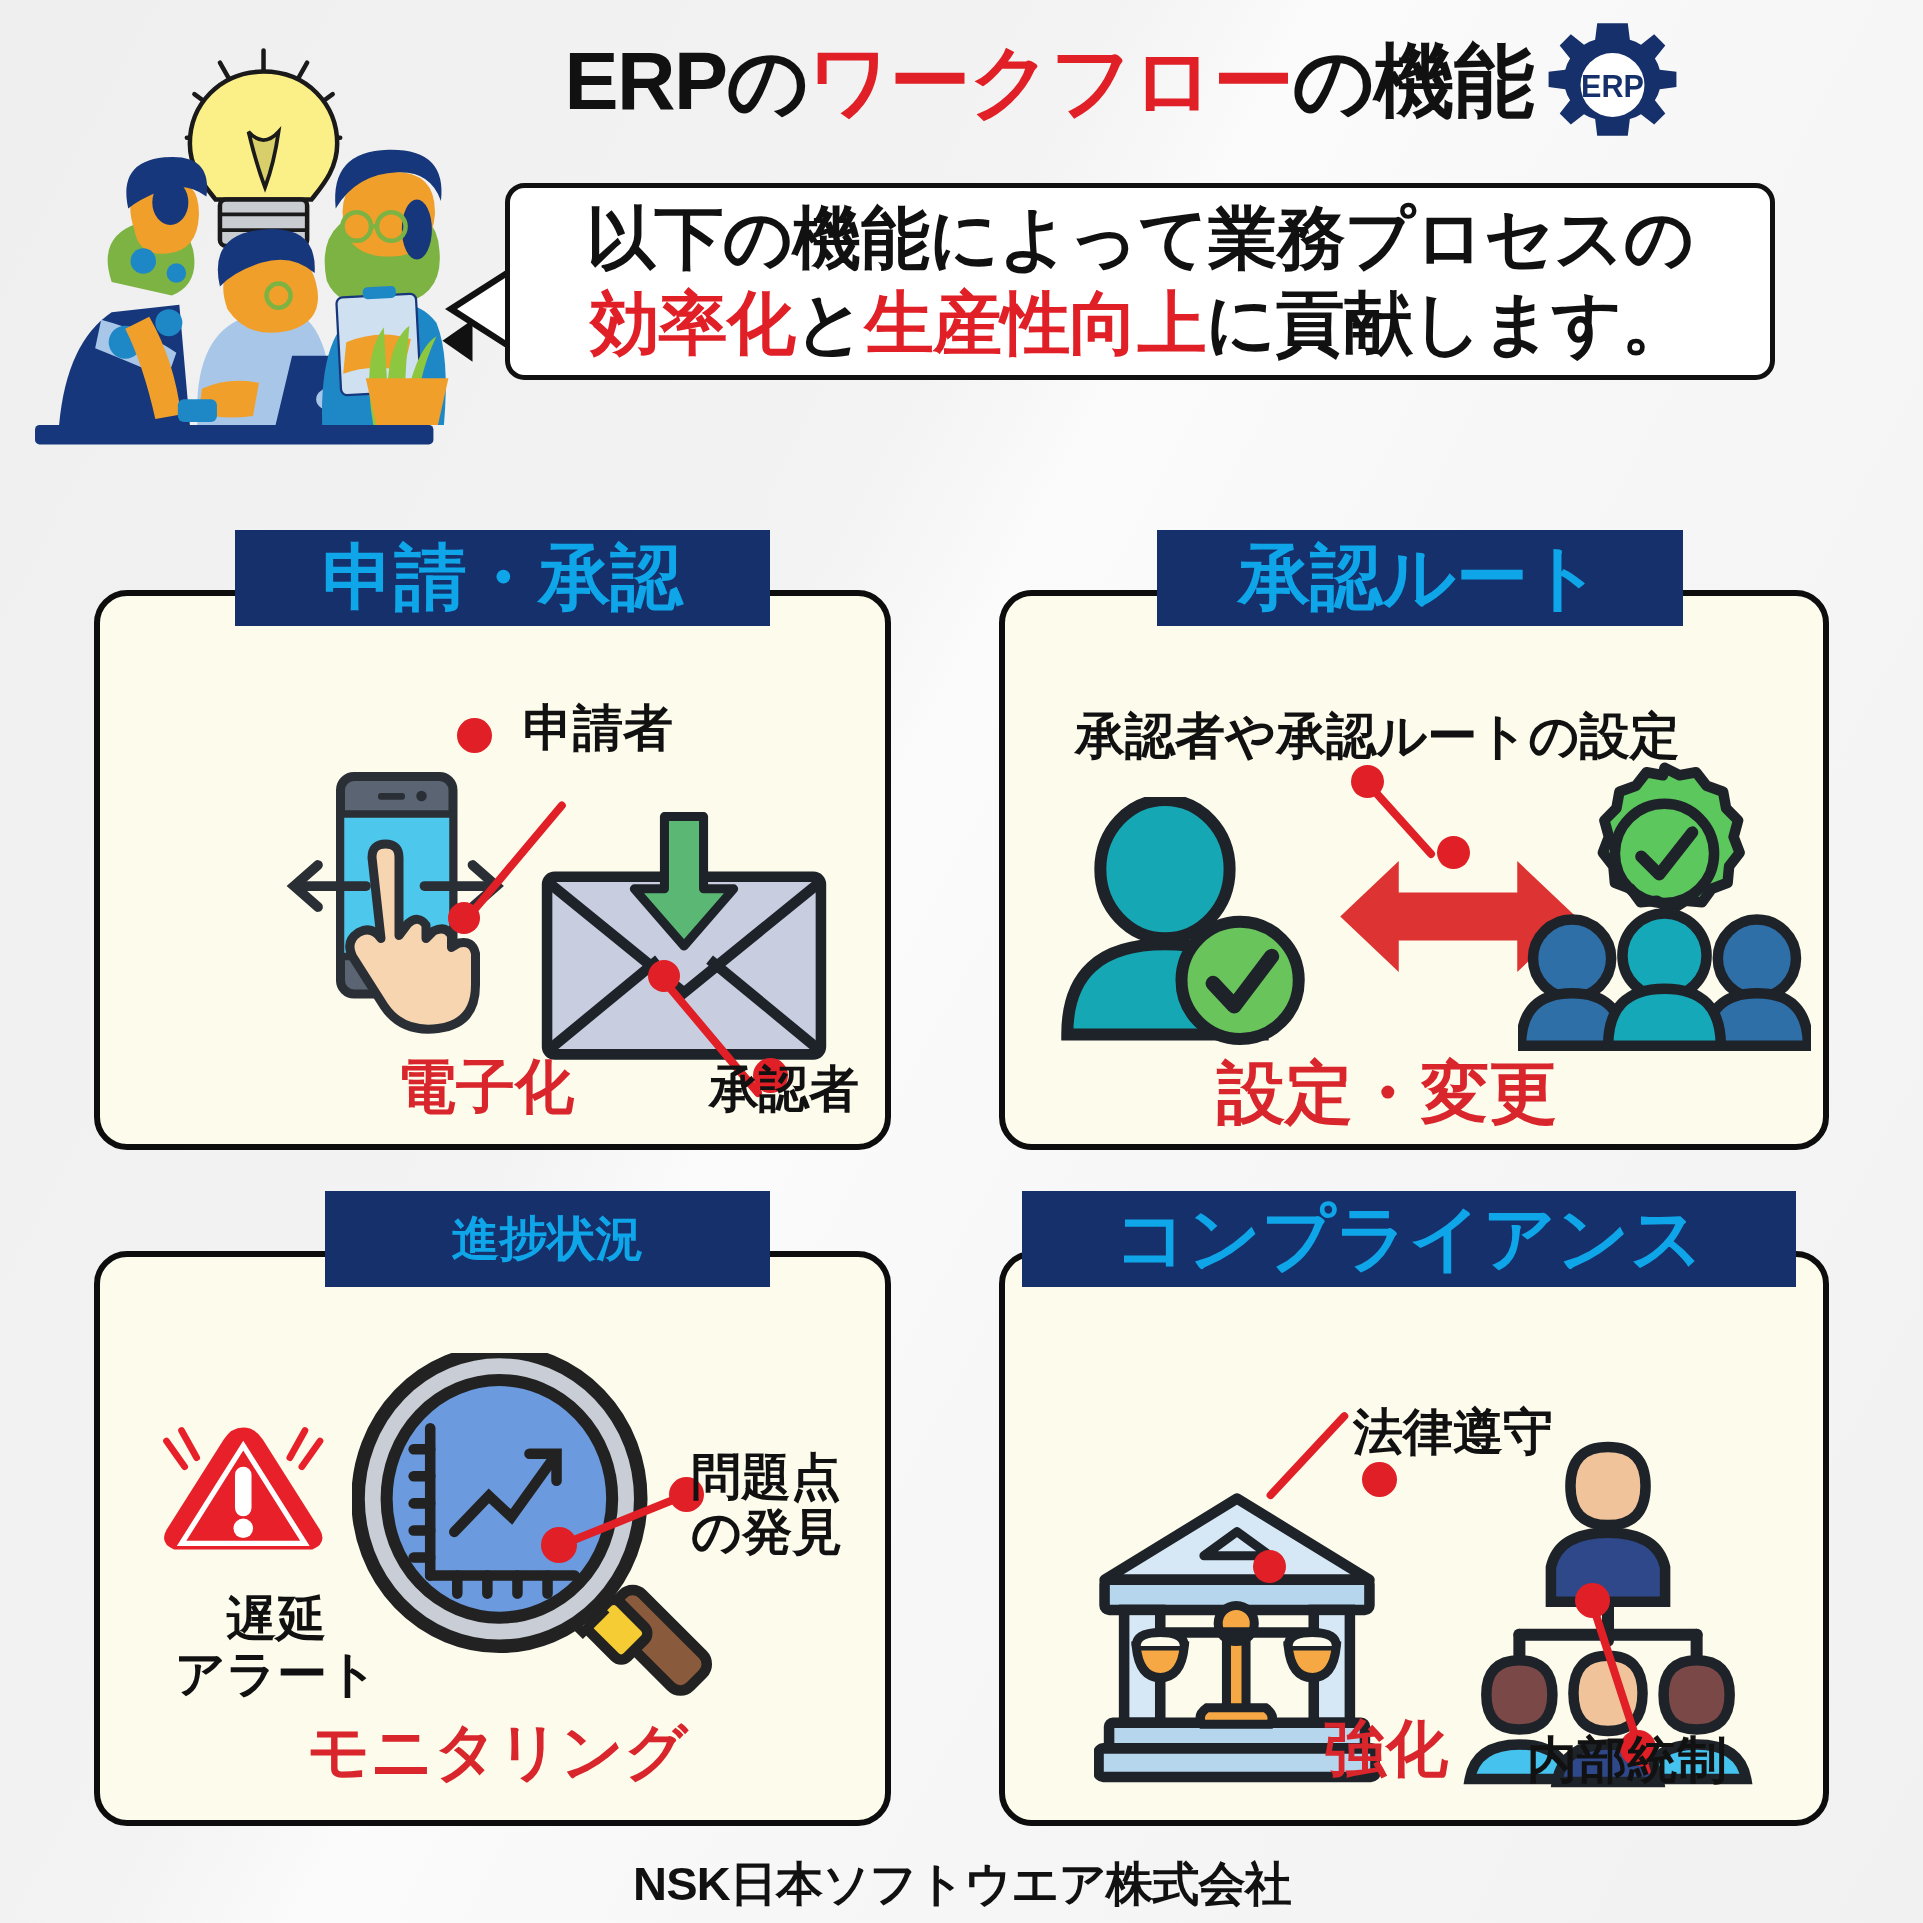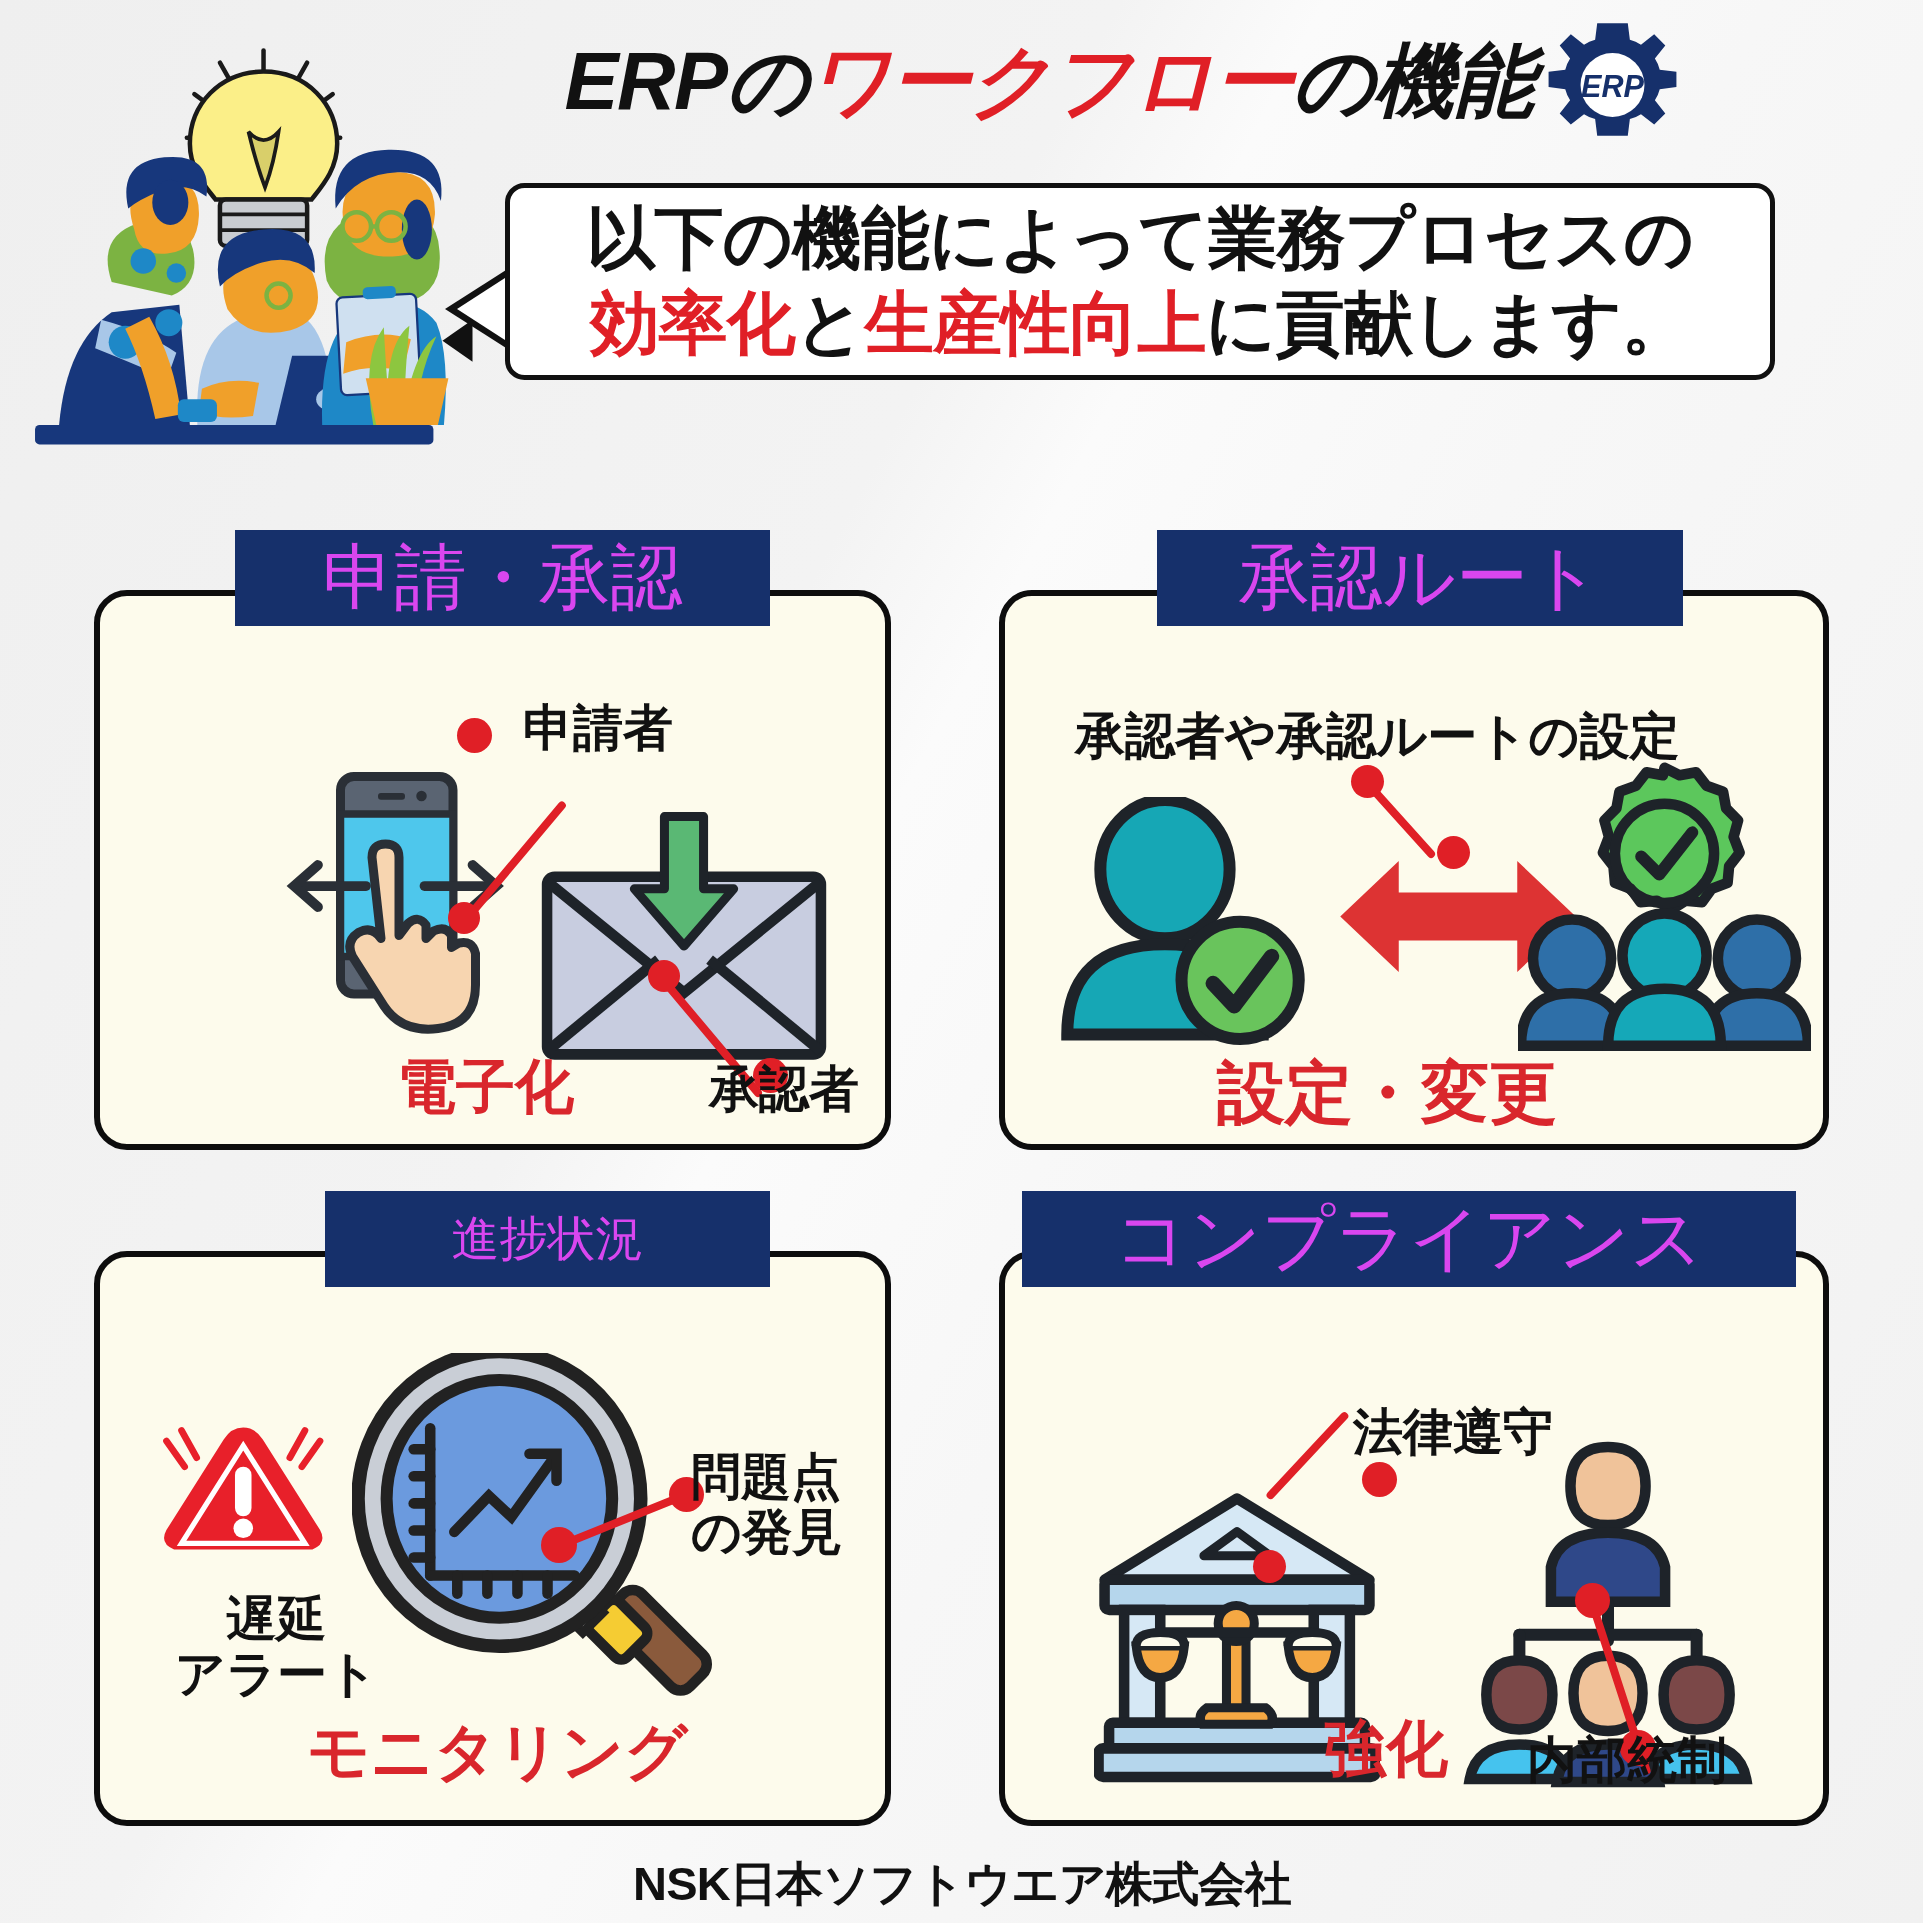--- a/index.html
+++ b/index.html
@@ -7,21 +7,21 @@
     width:1924px;height:1924px;
     background:#f2f2f2;
     font-family:"Liberation Sans","DejaVu Sans",sans-serif;
     overflow:hidden;position:relative;
   }
   .page{position:absolute;inset:0;
     background:linear-gradient(118deg,#efefef 0%,#f3f3f3 38%,#fbfbfb 45%,#f7f7f7 60%,#f1f1f1 100%);
   }
 
   
-  .hero{position:absolute;left:0;top:0;width:1748px;height:481px;font-style:italic;}
+  .hero{position:absolute;left:0;top:0;width:1748px;height:481px;}
   .illus{position:absolute;left:22.5px;top:19px;width:451px;height:451px;}
   .title{position:absolute;left:481px;top:26px;width:1052px;height:113px;
     display:flex;align-items:center;justify-content:flex-end;
     font-size:81px;font-weight:bold;letter-spacing:-1.5px;white-space:nowrap;color:#111;}
   .title .red{color:#e01f26;}
   .erp-logo{position:absolute;left:1541px;top:19px;width:143px;height:132px;}
 
   
   .bubble{position:absolute;left:505px;top:183px;width:1270px;height:197px;
     background:#fff;border:5.3px solid #111;border-radius:19.5px;box-sizing:border-box;
@@ -36,21 +36,21 @@
     border-right:59px solid #fff;}
 
   
   .card{position:absolute;background:#fdfbec;border:6px solid #0d0d0d;border-radius:33px;box-sizing:border-box;}
   .c1{left:94px;top:590px;width:797px;height:560px;}
   .c2{left:999px;top:590px;width:830px;height:560px;}
   .c3{left:94px;top:1251px;width:797px;height:575px;}
   .c4{left:999px;top:1251px;width:830px;height:575px;}
 
   .cap{position:absolute;background:#16306b;display:flex;align-items:center;justify-content:center;
-    color:#d946ef;font-weight:normal;white-space:nowrap;z-index:6;}
+    color:#0ea5e9;font-weight:bold;white-space:nowrap;z-index:6;}
   .cap1{left:235px;top:530px;width:535px;height:96px;font-size:72px;}
   .cap2{left:1157px;top:530px;width:526px;height:96px;font-size:72px;}
   .cap3{left:325px;top:1191px;width:445px;height:96px;font-size:48px;}
   .cap4{left:1022px;top:1191px;width:774px;height:96px;font-size:72px;}
 
   .lbl{position:absolute;font-weight:bold;color:#111;white-space:nowrap;z-index:5;}
   .lbl-red{color:#d9262c;}
   .lbl-ml{white-space:normal;line-height:1.1;text-align:left;}
 
   .dot{position:absolute;border-radius:50%;background:#e01f26;z-index:4;}

